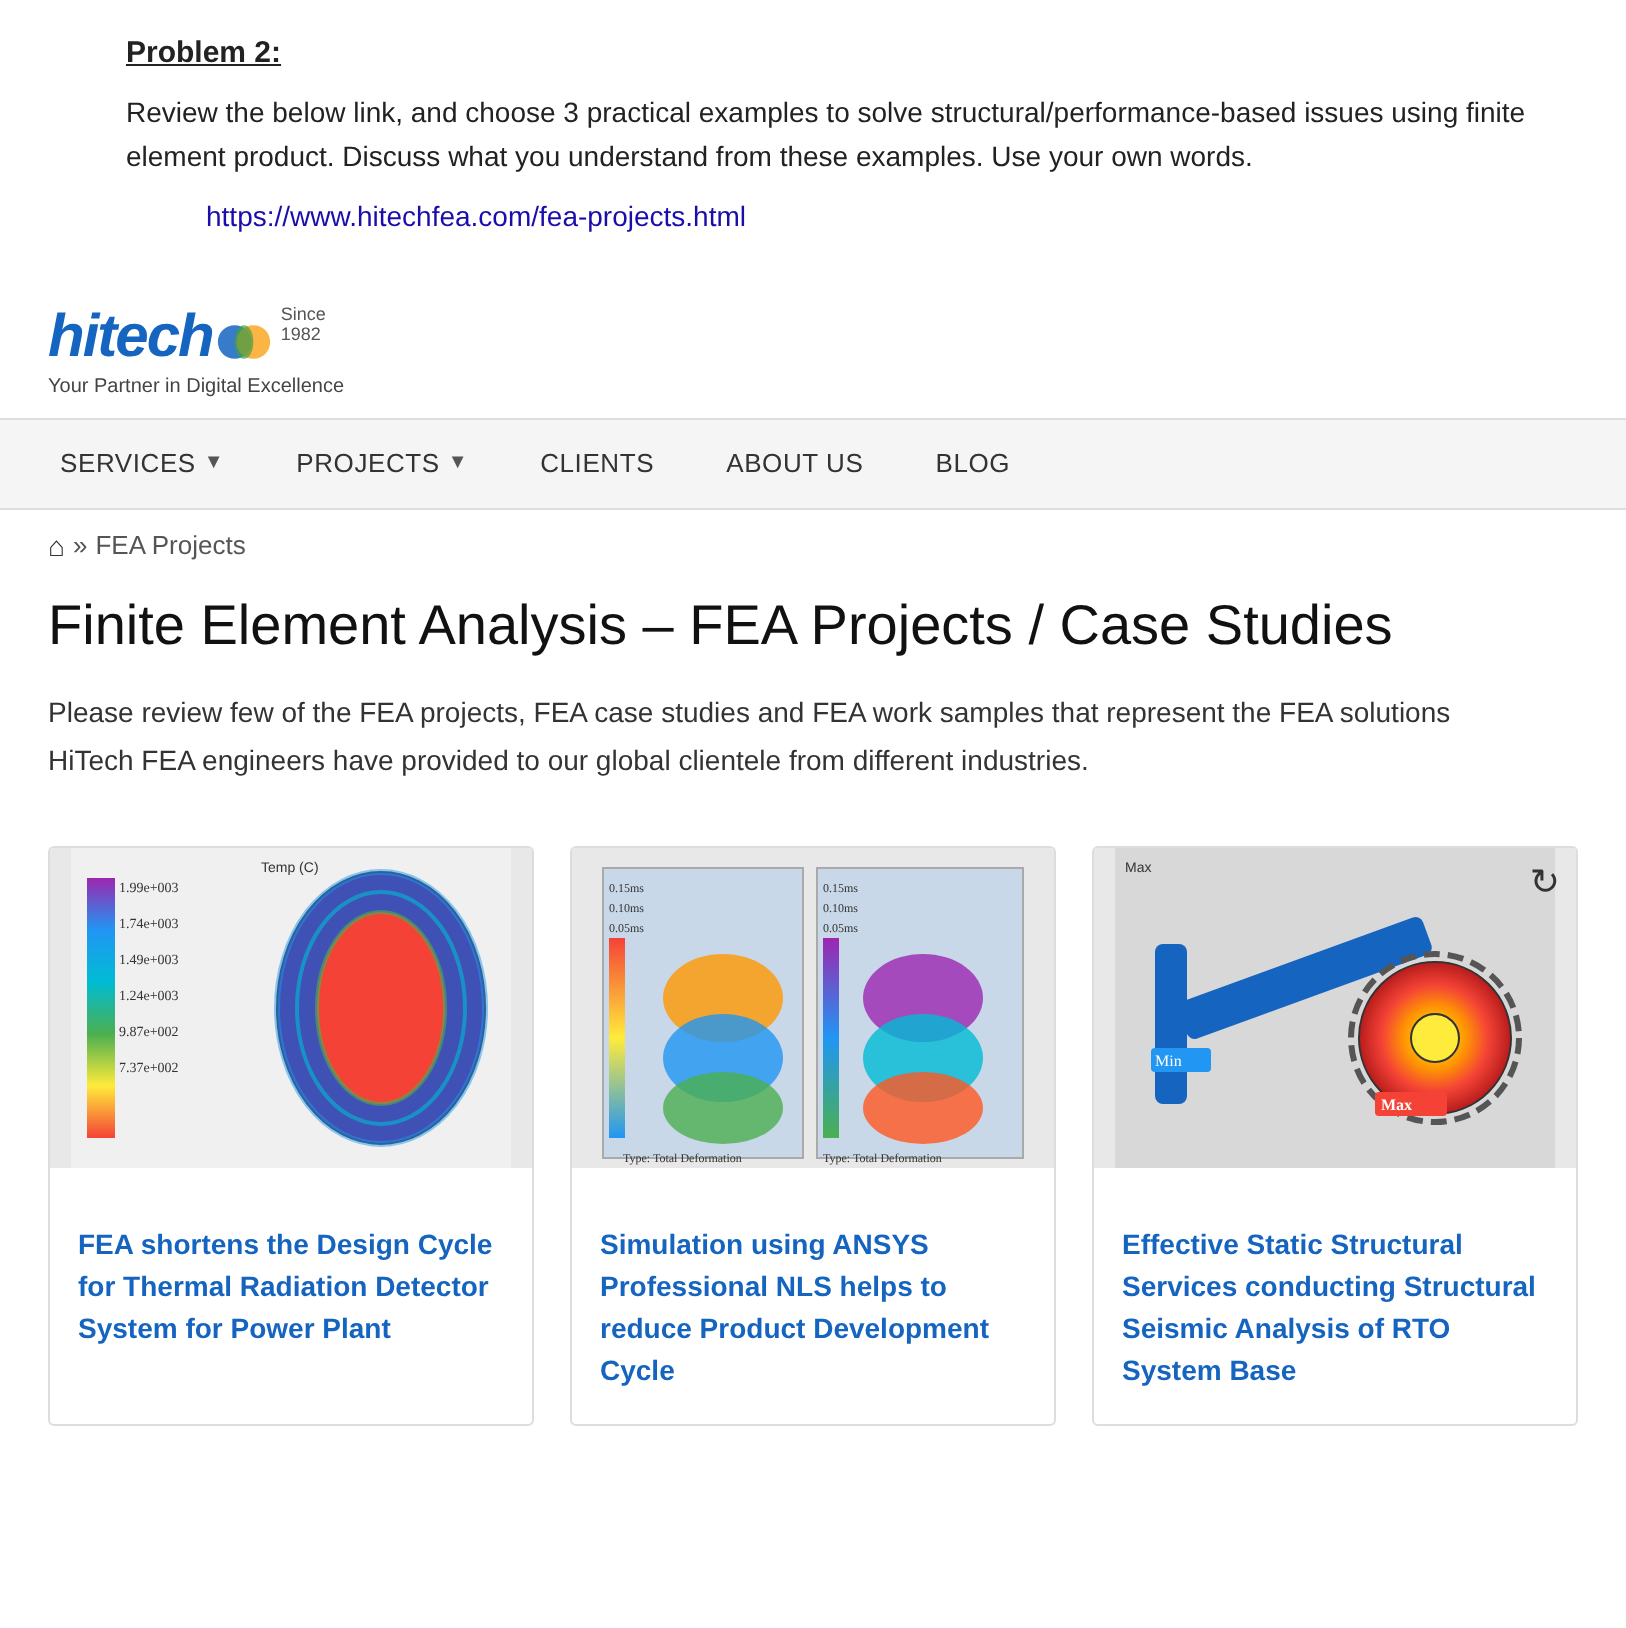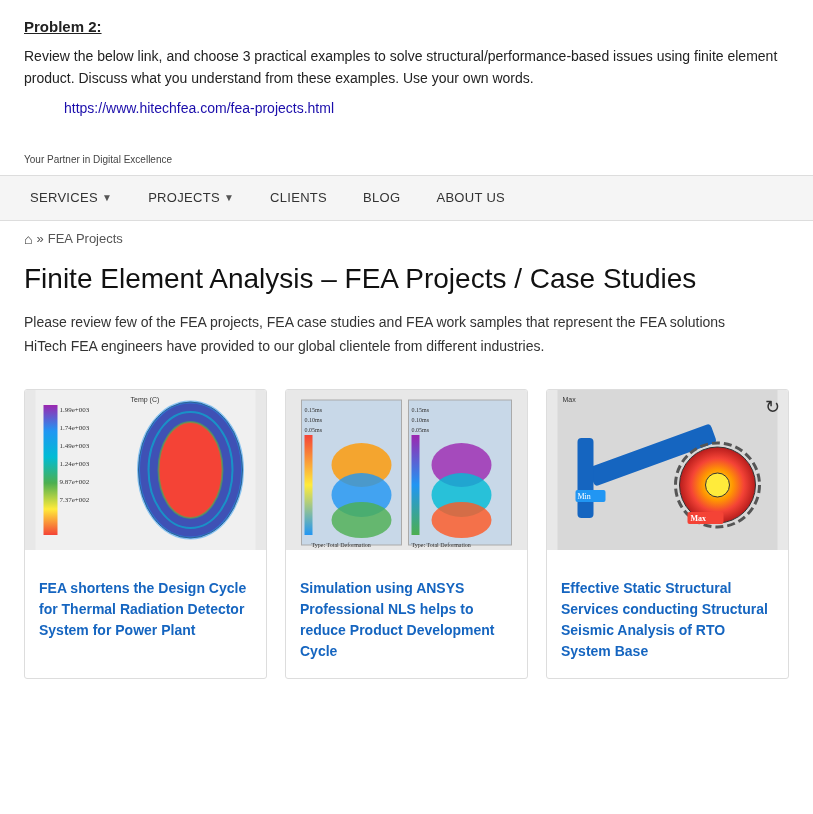--- a/index.html
+++ b/index.html
@@ -1,20 +1,21 @@
 <!DOCTYPE html>
 <html><head>
   <meta charset="utf-8">
   <style>
     * { box-sizing: border-box; margin: 0; padding: 0; }
     body { font-family: Georgia, 'Times New Roman', serif; font-size: 15px; background: #fff; color: #222; }
 
     .problem-section {
       padding: 18px 24px 10px 24px;
       font-family: Arial, sans-serif;
+      margin-left: 39px;
     }
     .problem-title {
       font-weight: bold;
       text-decoration: underline;
       font-family: Arial, sans-serif;
       font-size: 15px;
       margin-bottom: 10px;
     }
     .problem-text {
       font-family: Arial, sans-serif;
@@ -189,41 +190,51 @@
 <body>
 
 <div class="problem-section">
   <div class="problem-title">Problem 2:</div>
   <p class="problem-text">Review the below link, and choose 3 practical examples to solve structural/performance-based issues using finite element product. Discuss what you understand from these examples. Use your own words.</p>
   <a class="problem-link" href="#">https://www.hitechfea.com/fea-projects.html</a>
 </div>
 
 <div class="logo-area">
   <div class="logo-block">
+    <div class="logo-row">
+      <span class="logo-text">hitech</span>
+
+      <svg class="logo-icon" viewBox="0 0 30 30" xmlns="http://www.w3.org/2000/svg">
+        <circle cx="10" cy="15" r="9" fill="#1565c0" opacity="0.85"></circle>
+        <circle cx="20" cy="15" r="9" fill="#f9a825" opacity="0.85"></circle>
+        <ellipse cx="15" cy="15" rx="5" ry="9" fill="#43a047" opacity="0.7"></ellipse>
+      </svg>
+      <span class="logo-since">Since<br>1982</span>
+    </div>
     <div class="logo-tagline">Your Partner in Digital Excellence</div>
   </div>
 </div>
 
 <nav class="nav-bar">
   <div class="nav-item">
     <span>SERVICES</span>
     <span class="chevron">▼</span>
   </div>
   <div class="nav-item">
     <span>PROJECTS</span>
     <span class="chevron">▼</span>
   </div>
   <div class="nav-item">
     <span>CLIENTS</span>
   </div>
   <div class="nav-item">
+    <span>ABOUT US</span>
+  </div>
+  <div class="nav-item">
     <span>BLOG</span>
-  </div>
-  <div class="nav-item">
-    <span>ABOUT US</span>
   </div>
 </nav>
 
 <div class="breadcrumb">
   <span class="breadcrumb-home">⌂</span>
   <span class="breadcrumb-sep">»</span>
   <span class="breadcrumb-current">FEA Projects</span>
 </div>
 
 <div class="page-heading">

